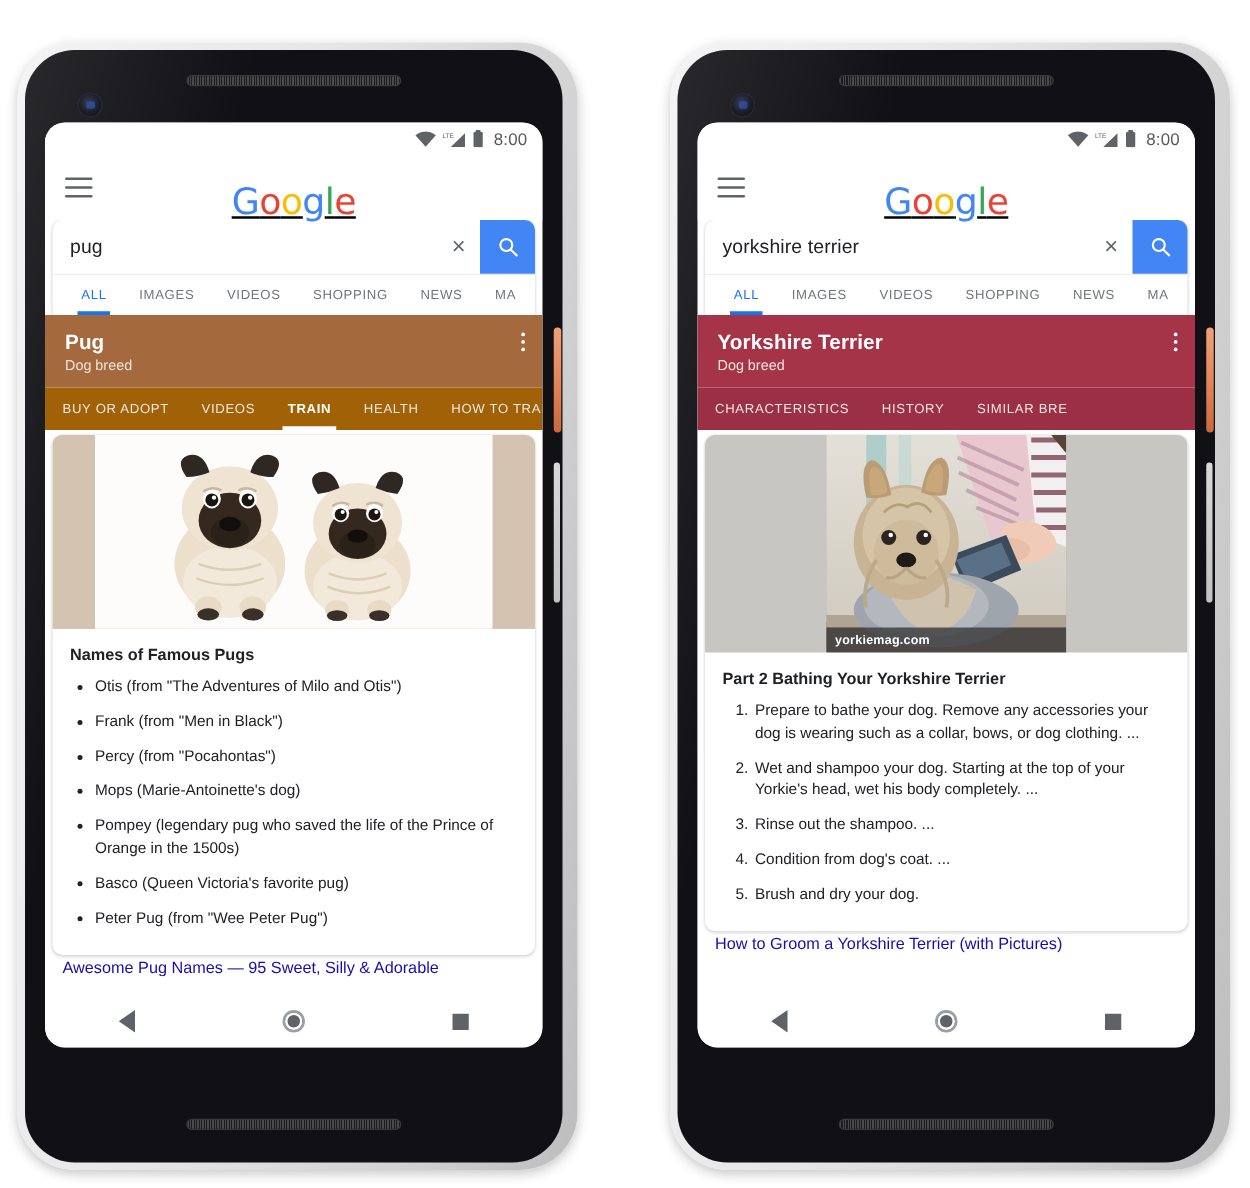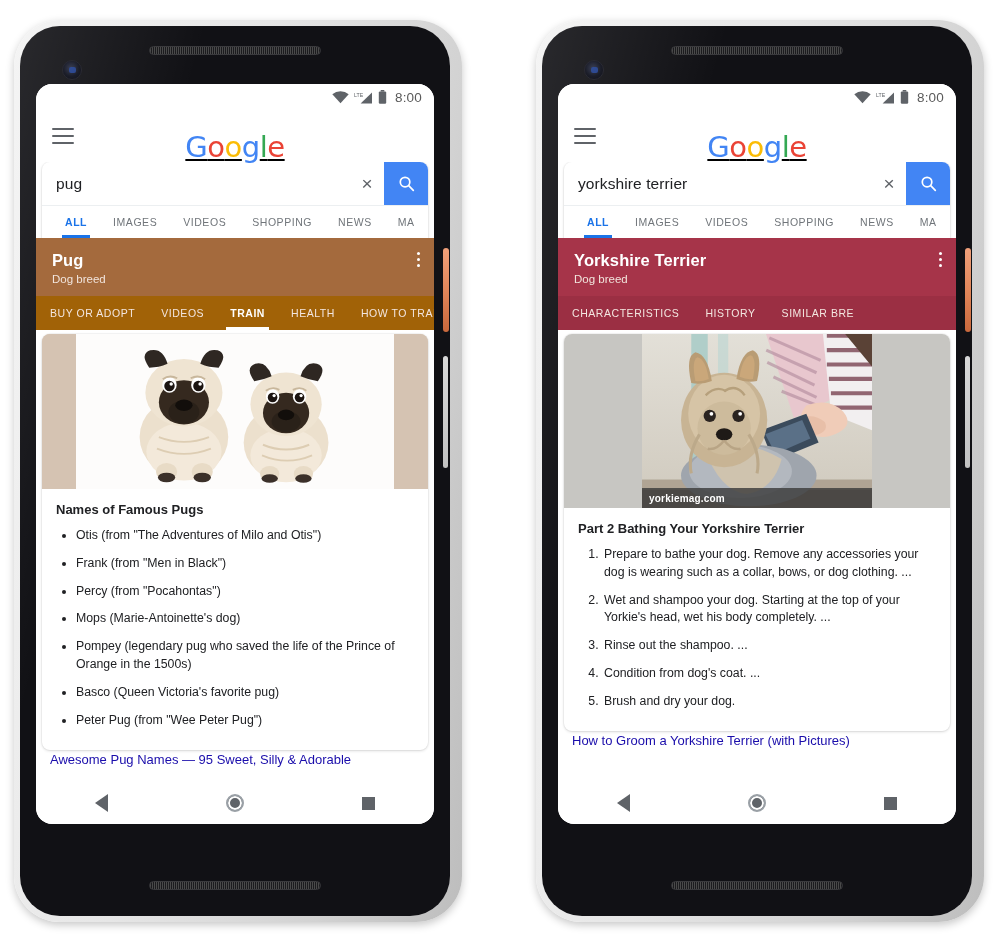--- a/index.html
+++ b/index.html
@@ -7,21 +7,21 @@
     width: 1000px; height: 950px;
     background: #ffffff;
     font-family: "Liberation Sans", sans-serif;
     overflow: hidden;
   }
   .stage { position: relative; width: 1000px; height: 950px; background:#fff; }
 
   
   .phone {
     position: absolute;
-    top: 14px;
+    top: 28px;
     width: 468px; height: 916px;
   }
   .phone.left  { left: 6px; }
   .phone.right { left: 528px; }
 
   .phone-outer {
     position: absolute;
     left: 8px; top: 6px;
     width: 448px; height: 902px;
     background: linear-gradient(100deg,#f4f4f4 0%,#e6e6e6 42%,#d2d2d2 76%,#bdbdbd 100%);
@@ -154,21 +154,21 @@
   
   .tabs-row {
     height: 32px; display:flex; align-items:stretch;
     padding-left: 10px; overflow:hidden; position:relative;
   }
   .tab {
     font-size: 10.5px; letter-spacing: .55px; color:#70757a;
     display:flex; align-items:center; padding: 0 13px;
     white-space: nowrap; position: relative;
   }
-  .tab.active { color:#1a73e8; font-weight:700;text-align:right; }
+  .tab.active { color:#1a73e8; font-weight:400;text-align:right; }
   .tab.active::after {
     content:""; position:absolute; left:10px; right:10px; bottom:0;
     height:3px; background:#1a73e8;
   }
 
   
   .kp-head { flex:none; padding: 13px 16px 11px 16px; position: relative; }
   .kp-title { font-size: 16.5px; font-weight: bold; color:#fff; letter-spacing:.1px; }
   .kp-sub   { font-size: 11.5px; color:#f1e4dc; margin-top: 3px; }
   .kp-more {
@@ -200,21 +200,21 @@
     overflow: hidden;
   }
 
   
   .pug-hero { height: 155px; display:flex; background:#d5c3b2; }
   .pug-side { width: 34px; background:#d5c3b2; flex:none; }
   .pug-mid  { flex:1; background:#fdfcfb; position:relative; overflow:hidden; }
 
   
   .yk-hero { height: 174px; background:#c7c6c2; display:flex; justify-content:center; align-items:stretch; }
-  .yk-photo { width: 230px; position:relative; overflow:hidden; background:#bfb9ad; }
+  .yk-photo { width: 192px; position:relative; overflow:hidden; background:#bfb9ad; }
   .yk-credit {
     position:absolute; left:0; bottom:0; width:100%; height:20px;
     background: rgba(60,60,60,.82);
     display:flex; align-items:center; padding-left:7px;
   }
   .yk-credit span { font-size:10px; color:#fff; font-weight:bold; letter-spacing:.2px; }
 
   
   .card-body { padding: 13px 14px 10px 14px; }
   .body-title { font-size: 13px; font-weight: bold; color:#202124; margin-bottom: 10px; }

